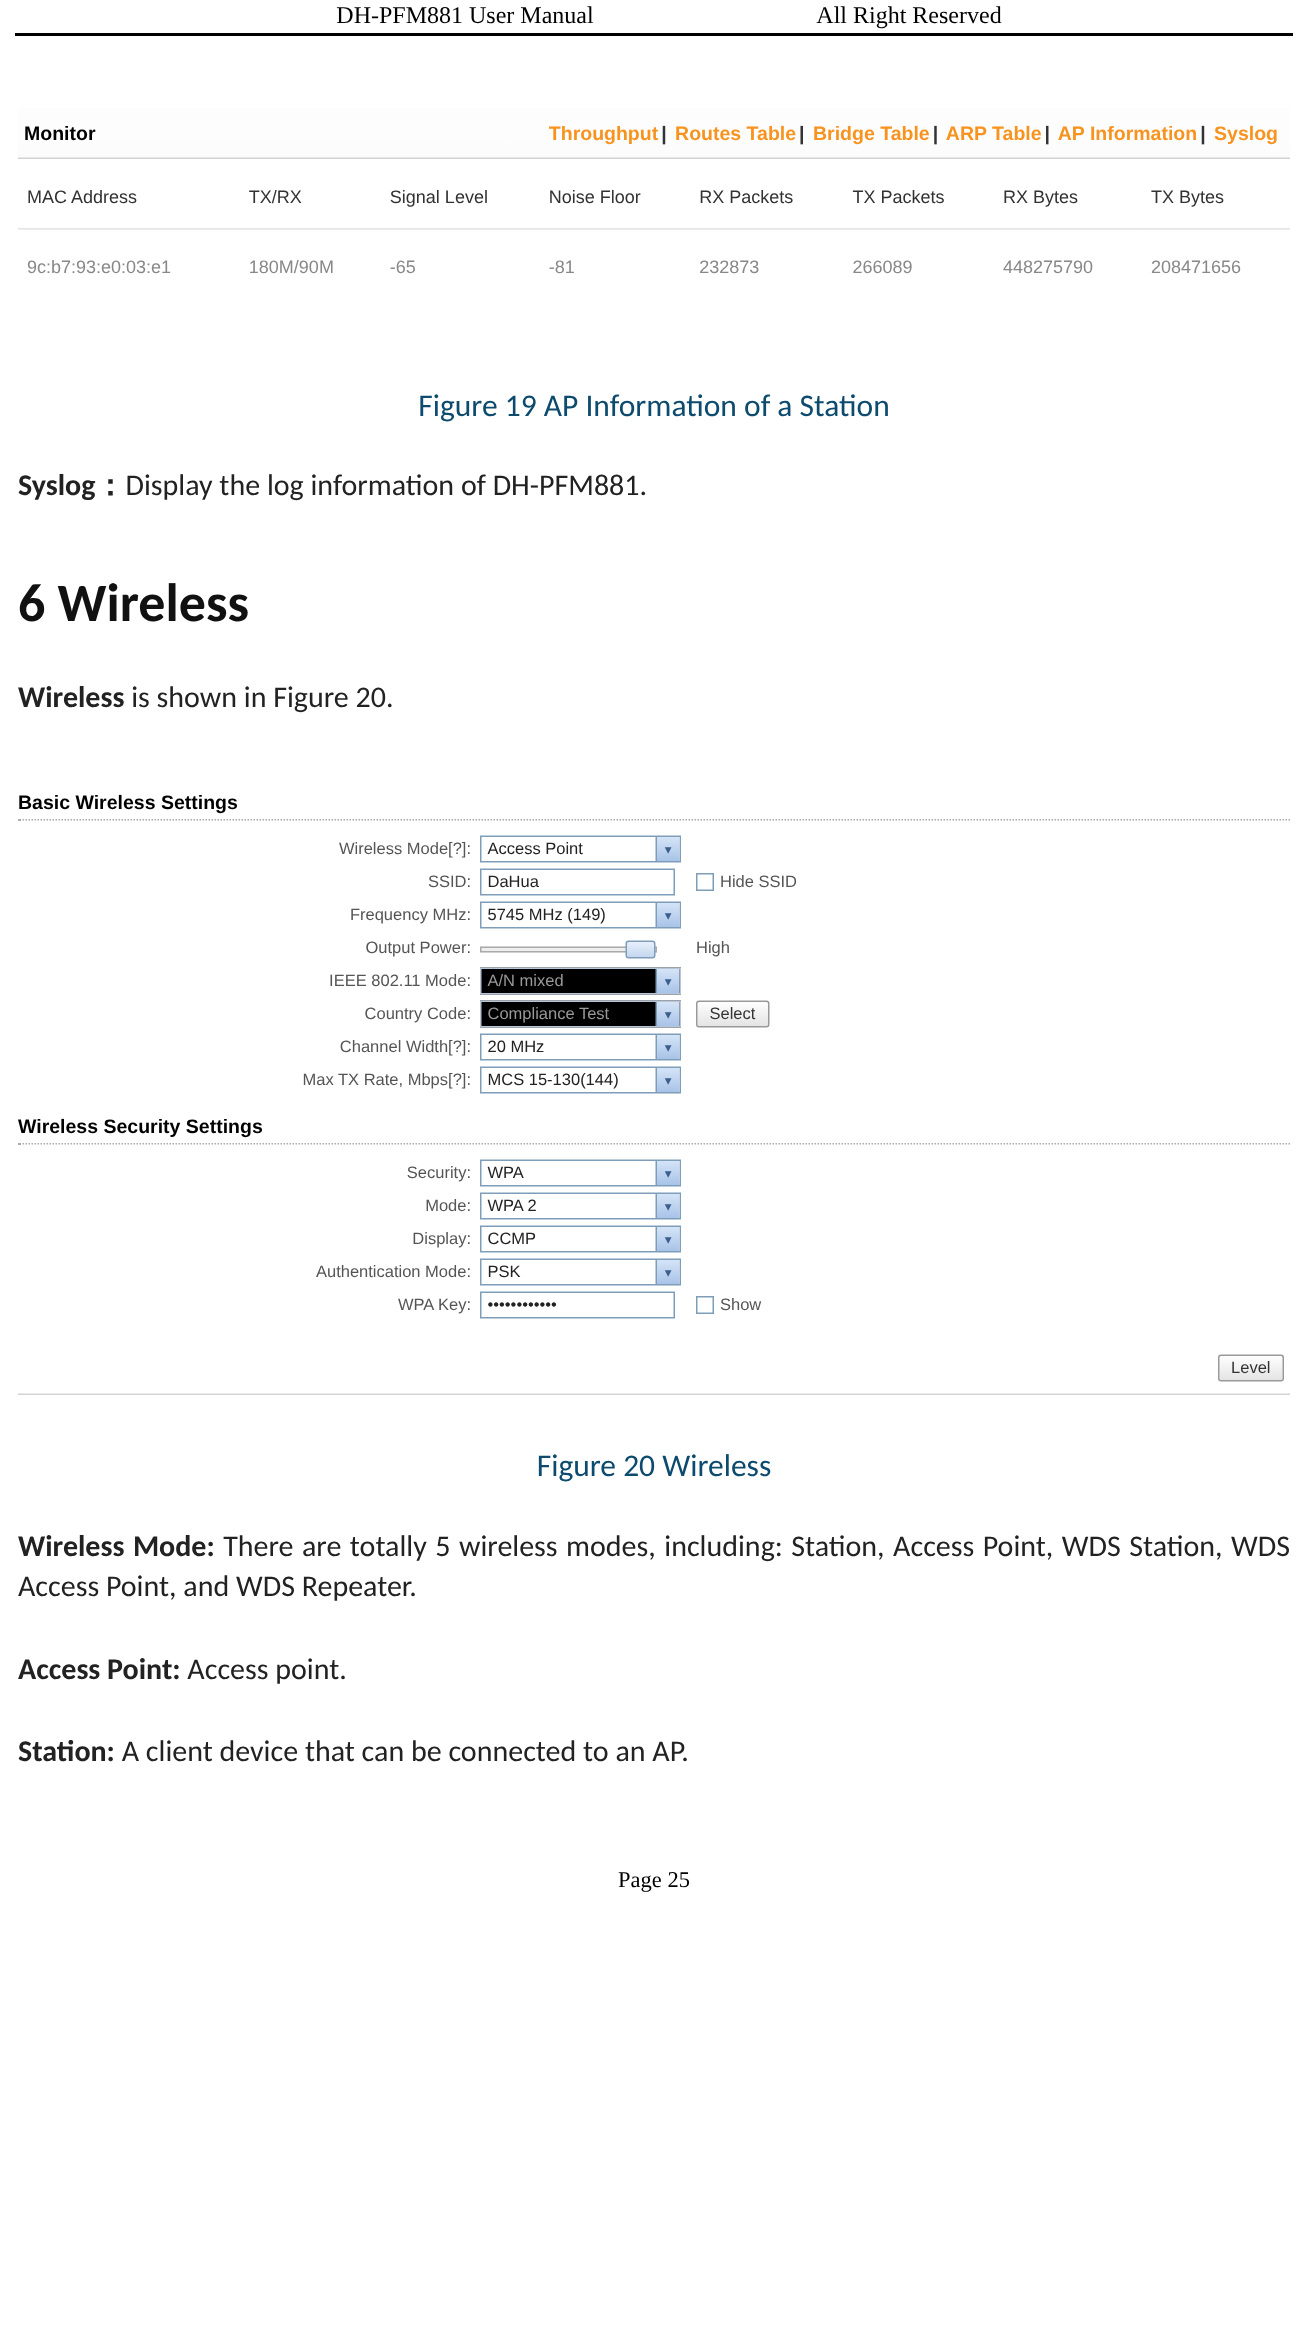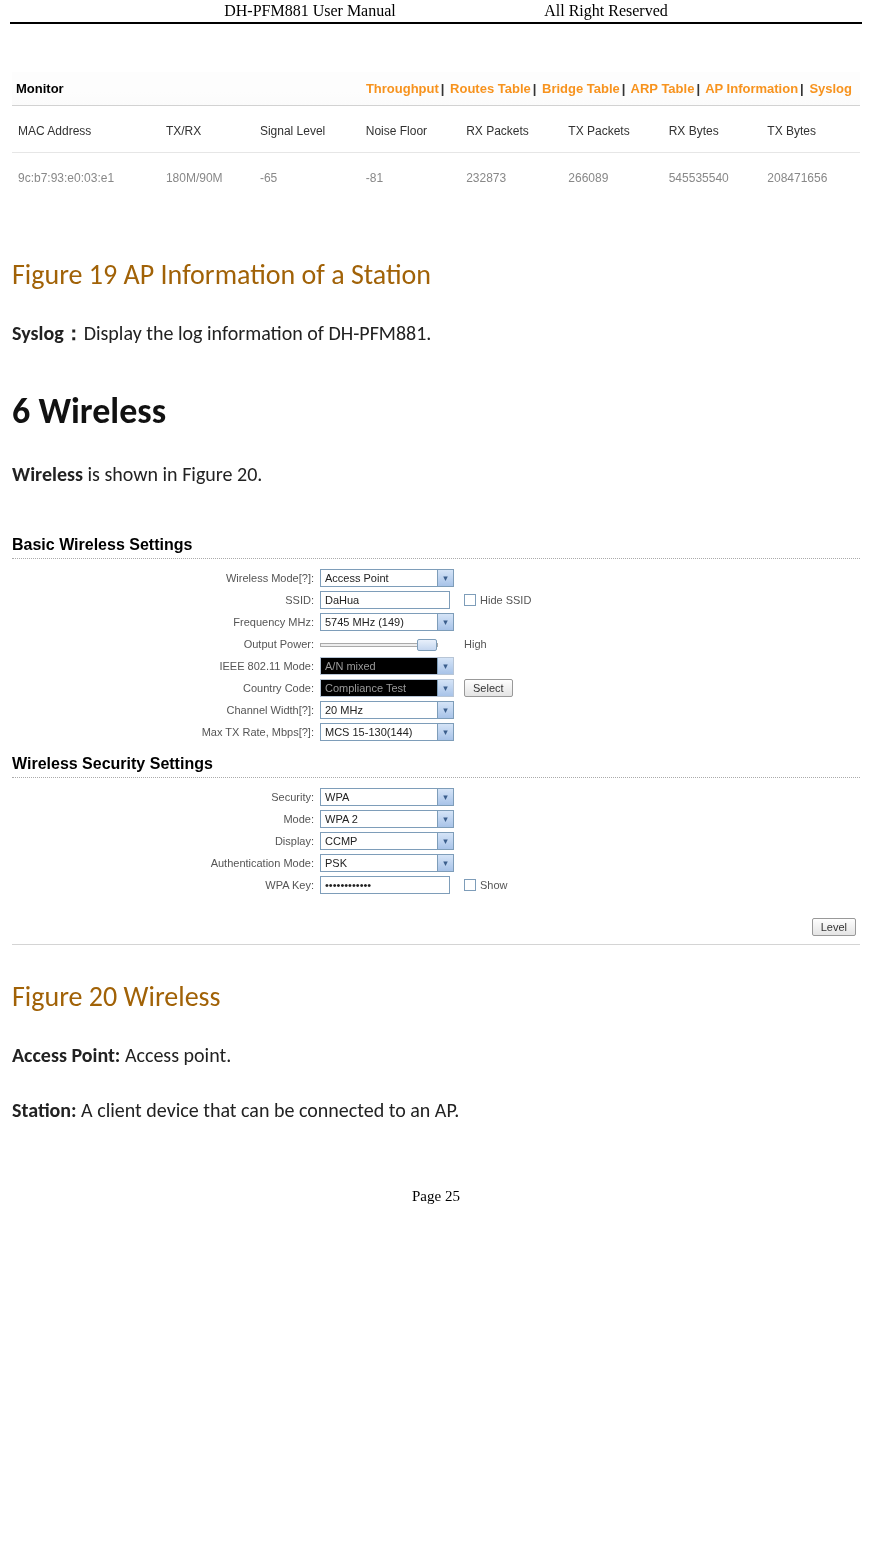--- a/index.html
+++ b/index.html
@@ -56,24 +56,24 @@
   }
   .fig19-table th, .fig19-table td {
     text-align: left;
     padding: 18px 6px 14px 6px;
     font-weight: normal;
   }
   .fig19-table th { color: #323232; border-bottom: 1px solid #e6e6e6; }
   .fig19-table td { color: #888; }
 
   .figcap {
-    text-align: left;
+    text-align: center;
     font-family: "Segoe UI", Calibri, sans-serif;
-    font-size: 28px;
-    color: #a16207;
+    font-size: 21px;
+    color: #0c4a6e;
     margin-top: 58px;
   }
   .para {
     font-family: "Segoe UI", Calibri, sans-serif;
     font-size: 20px;
     color: #222;
     margin-top: 28px;
     line-height: 1.35;
   }
   .para.justify { text-align: justify; }
@@ -92,21 +92,21 @@
     font-family: Arial, Helvetica, sans-serif;
     font-size: 11px;
     color: #333;
     border-bottom: 1px solid #d4d4d4;
     padding-bottom: 6px;
     position: relative;
   }
   .fig20-group-title {
     font-weight: bold;
     color: #000;
-    font-size: 16px;
+    font-size: 13px;
     padding: 2px 0;
   }
   .fig20-rule {
     height: 0;
     border-bottom: 1px dotted #aaa;
     margin: 2px 0 8px 0;
   }
   .fig20-row {
     display: flex;
     align-items: center;
@@ -224,21 +224,21 @@
       </tr>
         </thead>
       <tbody>
           <tr>
         <td>9c:b7:93:e0:03:e1</td>
         <td>180M/90M</td>
         <td>-65</td>
         <td>-81</td>
         <td>232873</td>
         <td>266089</td>
-        <td>545535540</td>
+        <td>448275790</td>
         <td>208471656</td>
       </tr>
         </tbody>
     </table>
   </div>
 
   <div class="figcap">Figure 19 AP Information of a Station</div>
 
   <p class="para">
     <span class="bold">Syslog：</span><span>Display the log information of DH-PFM881.</span>
@@ -383,20 +383,23 @@
         </div>
     </div>
 
     <div class="fig20-footer">
       <div class="faux-btn">Level</div>
     </div>
   </div>
 
   <div class="figcap" style="margin-top:34px">Figure 20 Wireless</div>
 
+  <p class="para justify">
+    <span class="bold">Wireless Mode:</span><span> There are totally 5 wireless modes, including: Station, Access Point, WDS Station, WDS Access Point, and WDS Repeater.</span>
+  </p>
   <p class="para">
     <span class="bold">Access Point:</span><span> Access point.</span>
   </p>
   <p class="para">
     <span class="bold">Station:</span><span> A client device that can be connected to an AP.</span>
   </p>
 
 </div>
 
 <div class="footer">Page 25</div>

